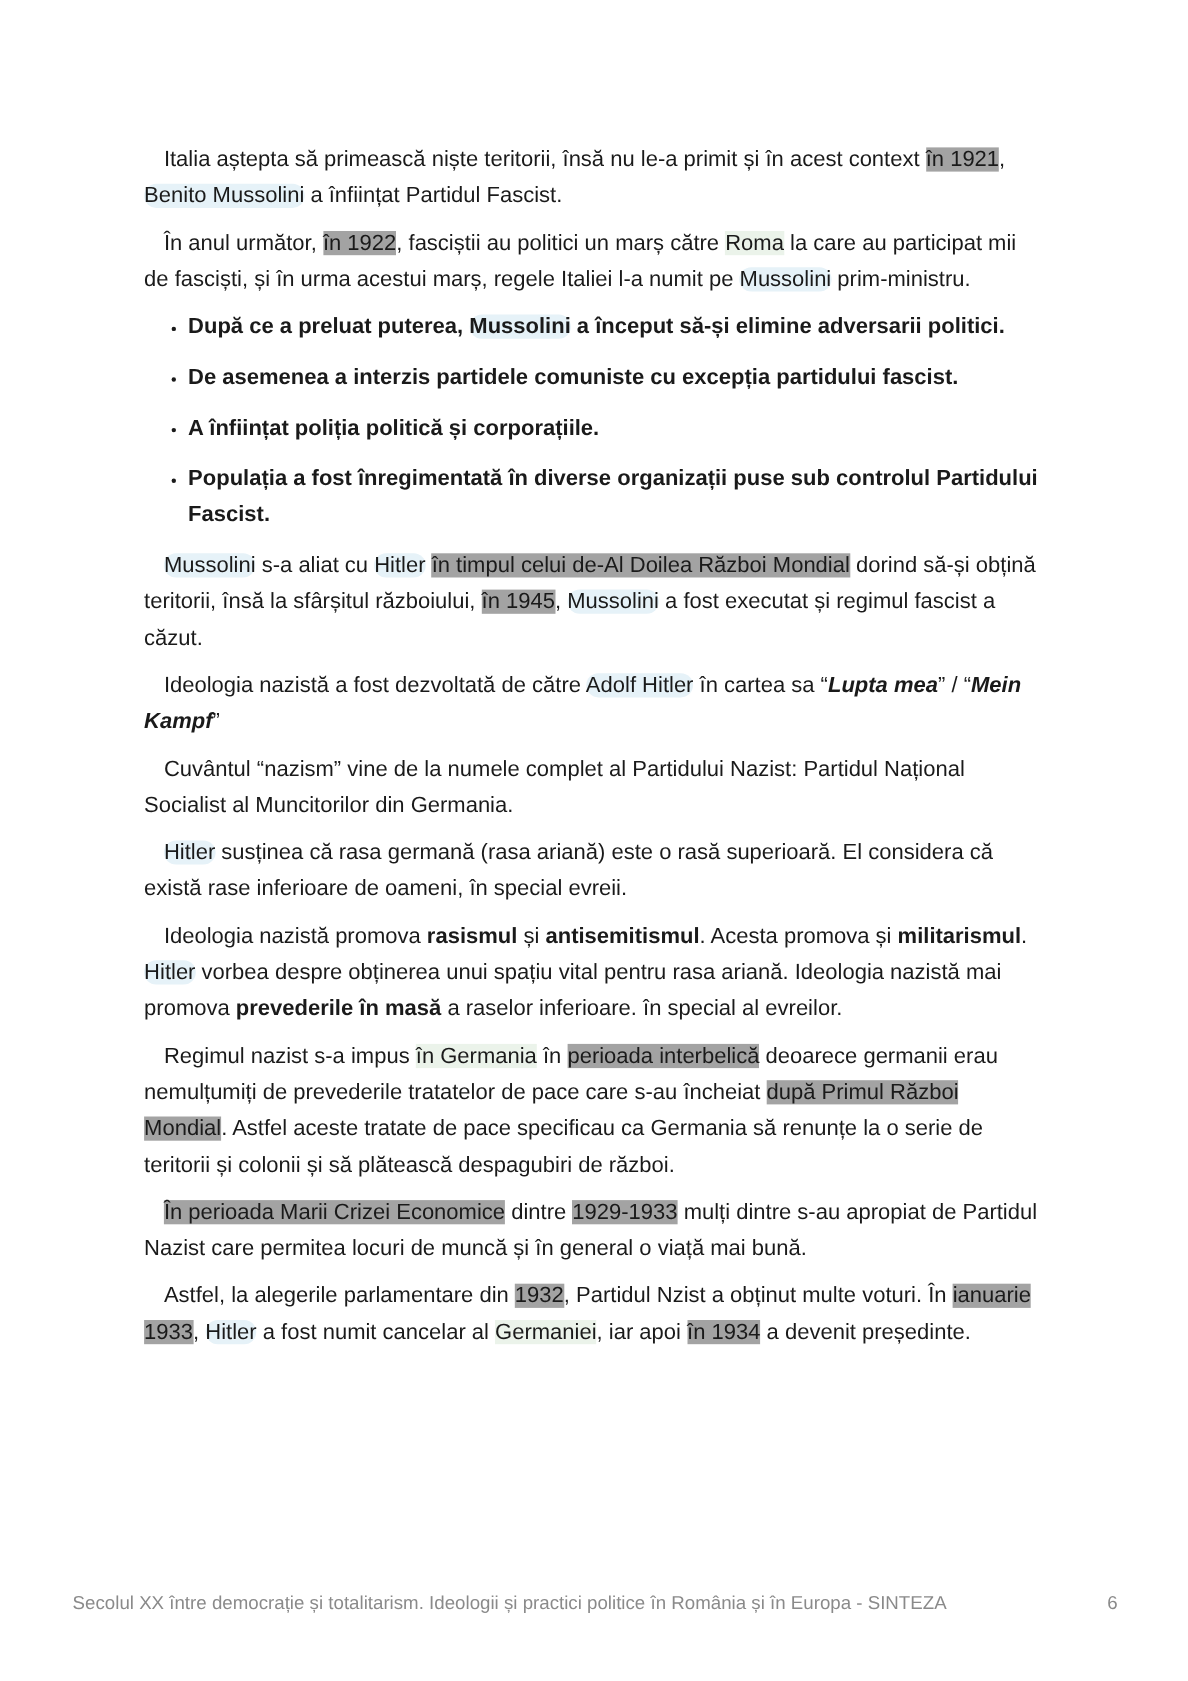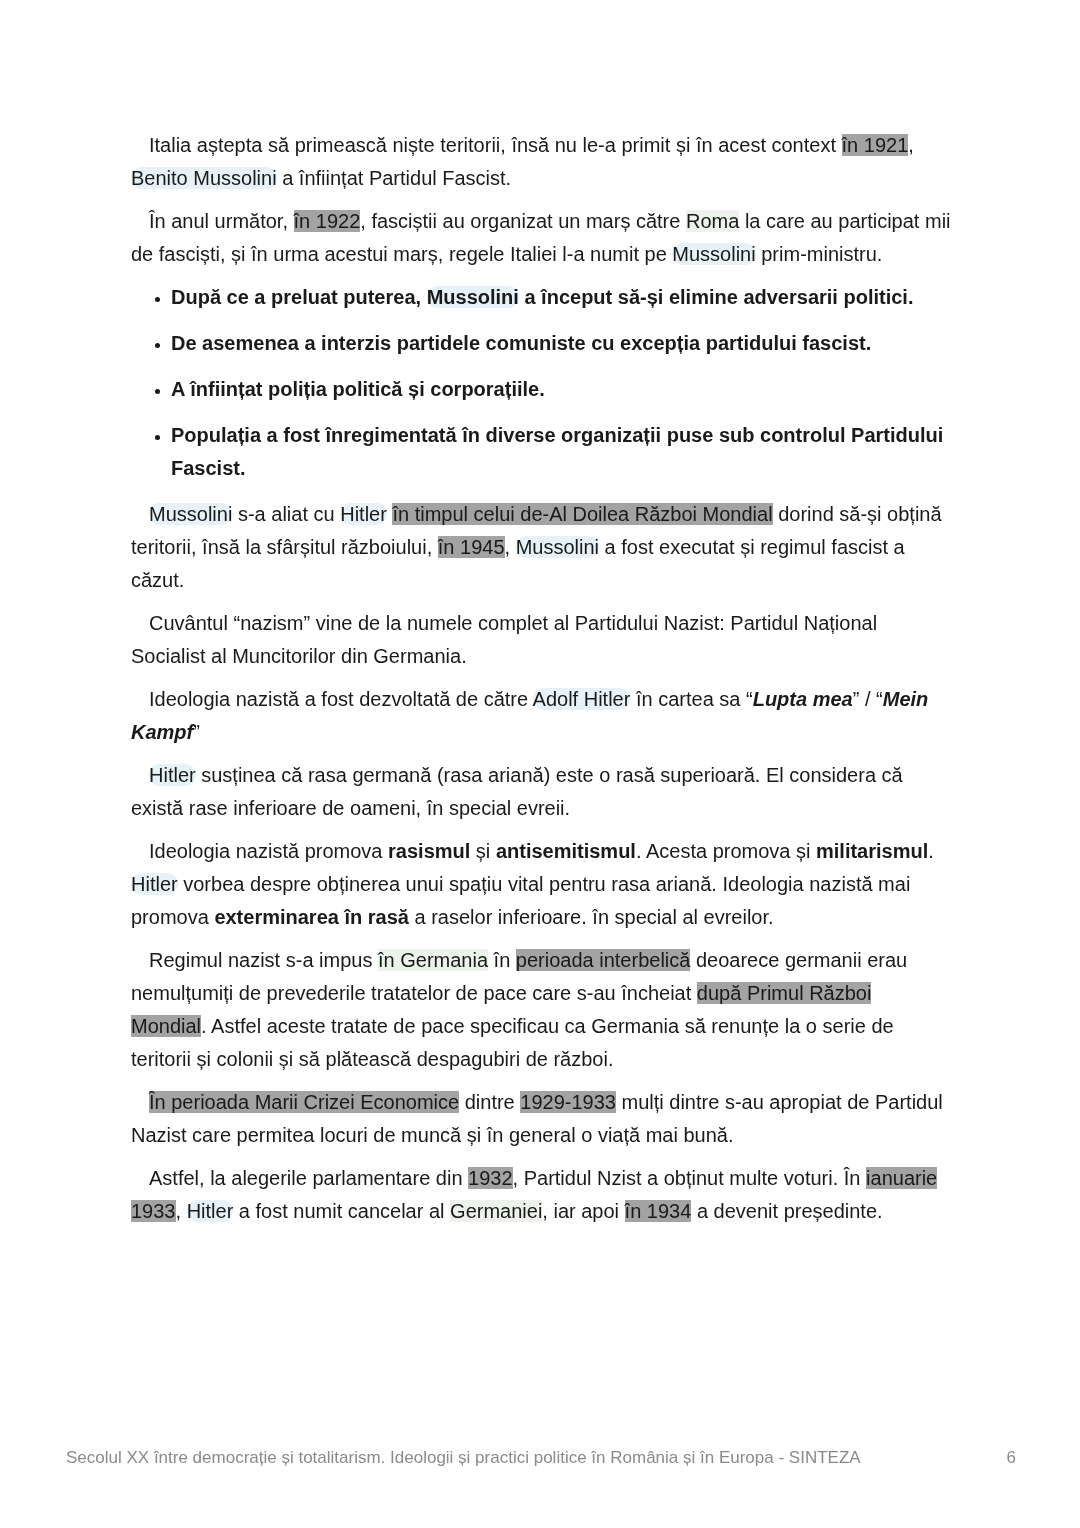--- a/index.html
+++ b/index.html
@@ -19,39 +19,39 @@
   .footer-title { position: absolute; left: 0; }
   .footer-page { position: absolute; right: 0; }
 </style>
 </head>
 <body>
 
 <div class="page">
 
   <p><span>Italia aștepta să primească niște teritorii, însă nu le-a primit și în acest context </span><span class="hl-date">în 1921</span><span>, </span><span class="hl-person">Benito Mussolini</span><span> a înființat Partidul Fascist.</span></p>
 
-  <p><span>În anul următor, </span><span class="hl-date">în 1922</span><span>, fasciștii au organizat un marș către </span><span class="hl-place">Roma</span><span> la care au participat mii de fasciști, și în urma acestui marș, regele Italiei l-a numit pe </span><span class="hl-person">Mussolini</span><span> prim-ministru.</span></p>
+  <p><span>În anul următor, </span><span class="hl-date">în 1922</span><span>, fasciștii au politici un marș către </span><span class="hl-place">Roma</span><span> la care au participat mii de fasciști, și în urma acestui marș, regele Italiei l-a numit pe </span><span class="hl-person">Mussolini</span><span> prim-ministru.</span></p>
 
   <ul>
     <li><span>După ce a preluat puterea, </span><span class="hl-person">Mussolini</span><span> a început să-și elimine adversarii politici.</span></li>
     <li><span>De asemenea a interzis partidele comuniste cu excepția partidului fascist.</span></li>
     <li><span>A înființat poliția politică și corporațiile.</span></li>
     <li><span>Populația a fost înregimentată în diverse organizații puse sub controlul Partidului Fascist.</span></li>
   </ul>
 
   <p><span class="hl-person">Mussolini</span><span> s-a aliat cu </span><span class="hl-person">Hitler</span><span> </span><span class="hl-date">în timpul celui de-Al Doilea Război Mondial</span><span> dorind să-și obțină teritorii, însă la sfârșitul războiului, </span><span class="hl-date">în 1945</span><span>, </span><span class="hl-person">Mussolini</span><span> a fost executat și regimul fascist a căzut.</span></p>
 
 
+  <p><span>Ideologia nazistă a fost dezvoltată de către </span><span class="hl-person">Adolf Hitler</span><span> în cartea sa “</span><b><i>Lupta mea</i></b><span>” / “</span><b><i>Mein Kampf</i></b><span>”</span></p>
+
   <p><span>Cuvântul “nazism” vine de la numele complet al Partidului Nazist: Partidul Național Socialist al Muncitorilor din Germania.</span></p>
-
-  <p><span>Ideologia nazistă a fost dezvoltată de către </span><span class="hl-person">Adolf Hitler</span><span> în cartea sa “</span><b><i>Lupta mea</i></b><span>” / “</span><b><i>Mein Kampf</i></b><span>”</span></p>
 
   <p><span class="hl-person">Hitler</span><span> susținea că rasa germană (rasa ariană) este o rasă superioară. El considera că există rase inferioare de oameni, în special evreii.</span></p>
 
-  <p><span>Ideologia nazistă promova </span><b>rasismul</b><span> și </span><b>antisemitismul</b><span>. Acesta promova și </span><b>militarismul</b><span>. </span><span class="hl-person">Hitler</span><span> vorbea despre obținerea unui spațiu vital pentru rasa ariană. Ideologia nazistă mai promova </span><b>exterminarea în rasă</b><span> a raselor inferioare. în special al evreilor.</span></p>
+  <p><span>Ideologia nazistă promova </span><b>rasismul</b><span> și </span><b>antisemitismul</b><span>. Acesta promova și </span><b>militarismul</b><span>. </span><span class="hl-person">Hitler</span><span> vorbea despre obținerea unui spațiu vital pentru rasa ariană. Ideologia nazistă mai promova </span><b>prevederile în masă</b><span> a raselor inferioare. în special al evreilor.</span></p>
 
   <p><span>Regimul nazist s-a impus </span><span class="hl-place">în Germania</span><span> în </span><span class="hl-date">perioada interbelică</span><span> deoarece germanii erau nemulțumiți de prevederile tratatelor de pace care s-au încheiat </span><span class="hl-date">după Primul Război Mondial</span><span>. Astfel aceste tratate de pace specificau ca Germania să renunțe la o serie de teritorii și colonii și să plătească despagubiri de război.</span></p>
 
   <p><span class="hl-date">În perioada Marii Crizei Economice</span><span> dintre </span><span class="hl-date">1929-1933</span><span> mulți dintre s-au apropiat de Partidul Nazist care permitea locuri de muncă și în general o viață mai bună.</span></p>
 
   <p><span>Astfel, la alegerile parlamentare din </span><span class="hl-date">1932</span><span>, Partidul Nzist a obținut multe voturi. În </span><span class="hl-date">ianuarie 1933</span><span>, </span><span class="hl-person">Hitler</span><span> a fost numit cancelar al </span><span class="hl-place">Germaniei</span><span>, iar apoi </span><span class="hl-date">în 1934</span><span> a devenit președinte.</span></p>
 
 </div>
 
 <div class="footer">

